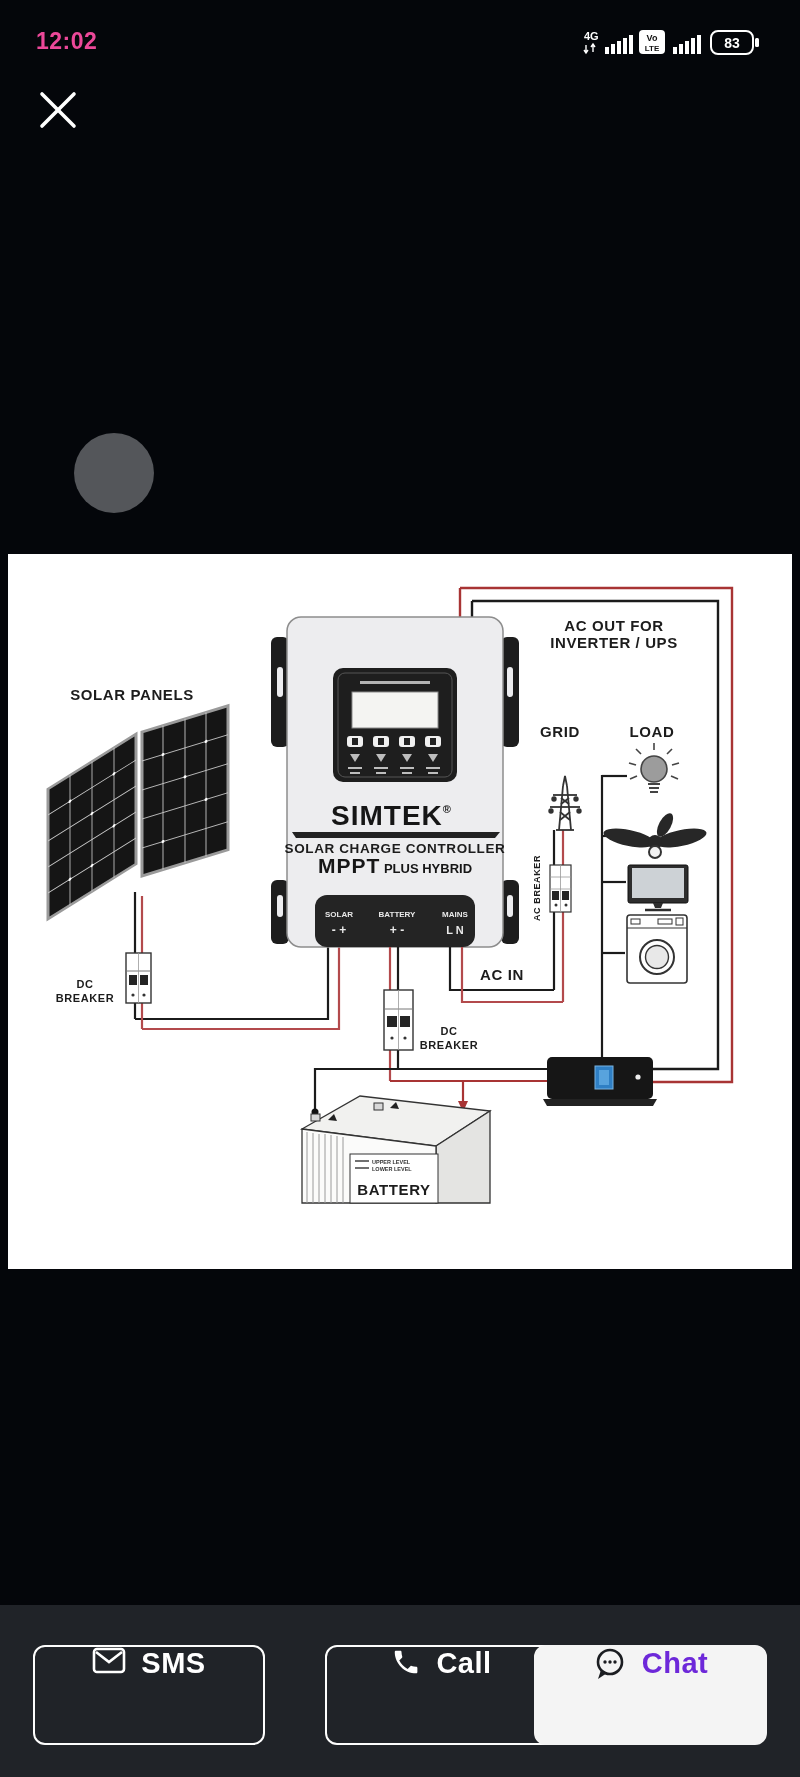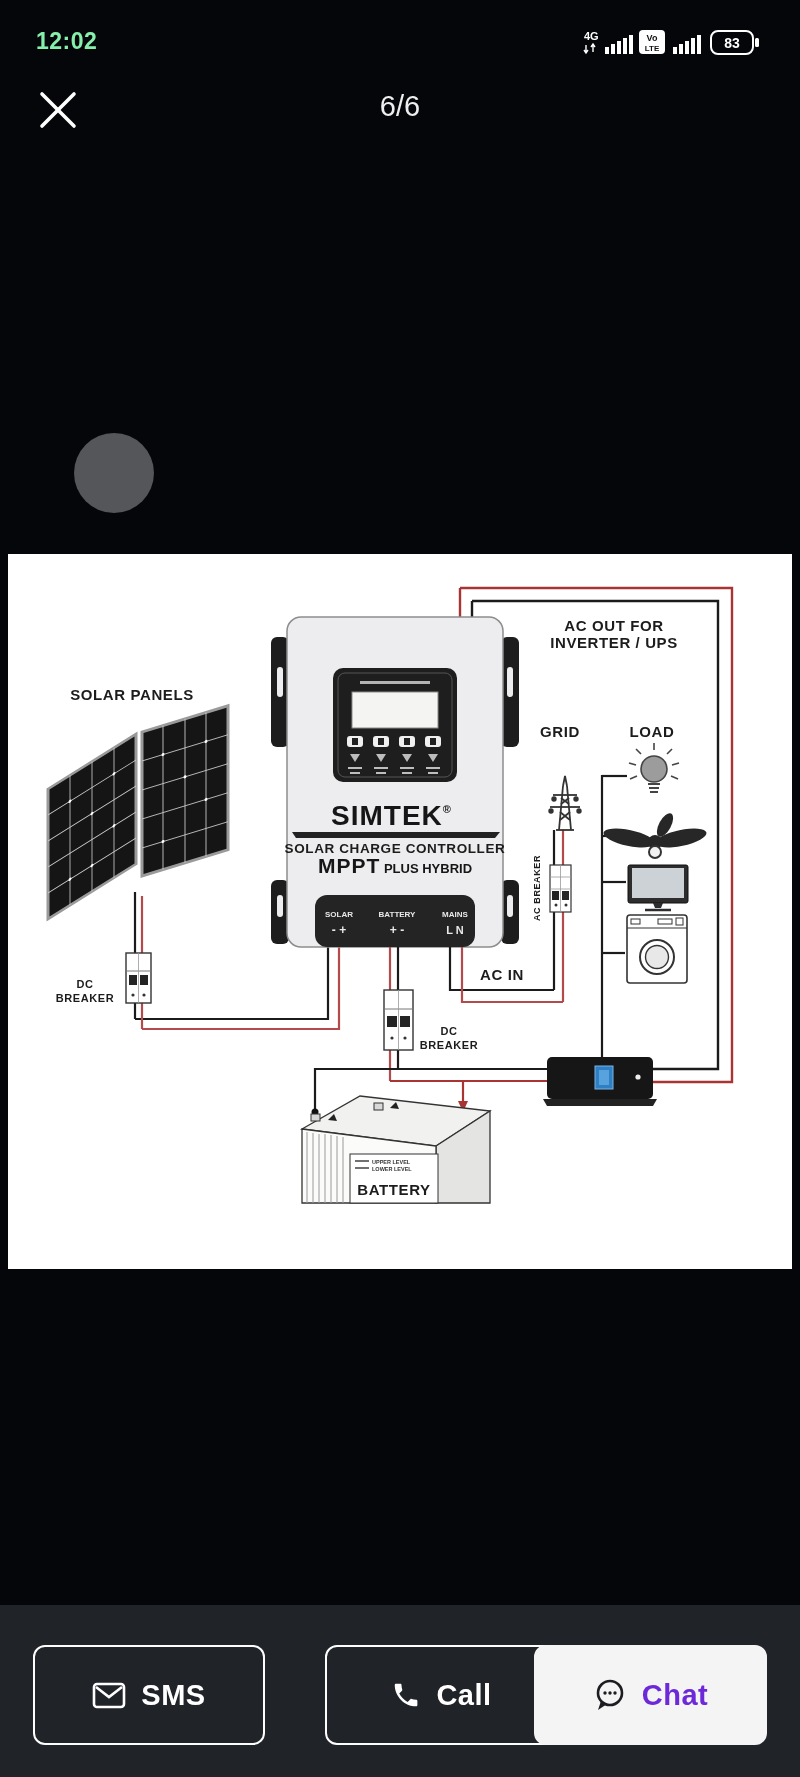--- a/index.html
+++ b/index.html
@@ -1,32 +1,32 @@
 <!DOCTYPE html>
 <html><head>
 <meta charset="utf-8">
 <style>
   html,body{margin:0;padding:0;background:#000;}
   .screen{position:relative;width:800px;height:1777px;background:#04060a;overflow:hidden;
           font-family:"Liberation Sans",sans-serif;}
   
-  .time{position:absolute;left:36px;top:28px;color:#86efac;font-size:23px;font-weight:700;letter-spacing:.5px;}
+  .time{position:absolute;left:36px;top:28px;color:#ec4899;font-size:23px;font-weight:700;letter-spacing:.5px;}
   .status-icons{position:absolute;left:583px;top:28px;}
   
   .close-btn{position:absolute;left:36px;top:88px;width:44px;height:44px;cursor:pointer;}
   .counter{position:absolute;left:0;top:90px;width:800px;text-align:center;color:#efefef;
            font-size:29px;font-weight:400;}
   .ghost-circle{position:absolute;left:74px;top:433px;width:80px;height:80px;border-radius:50%;
                 background:#54565a;}
   
   .photo{position:absolute;left:8px;top:554px;width:784px;height:715px;background:#ffffff;}
   
   .action-bar{position:absolute;left:0;top:1605px;width:800px;height:172px;background:#202328;}
   .action-btn{position:absolute;top:40px;height:100px;border-radius:12px;display:flex;
-              align-items:center;justify-content:center;gap:15px;box-sizing:border-box;cursor:pointer;}
+              justify-content:center;gap:15px;box-sizing:border-box;cursor:pointer;}
   .action-btn.dark{background:#202328;border:2.5px solid #fdfdfd;color:#fff;}
   .action-btn.light{background:#f4f4f4;border:2.5px solid #f4f4f4;color:#6d28d9;}
   .action-btn span{font-size:29px;font-weight:700;letter-spacing:.5px;}
   .btn-sms{left:33px;width:232px;}
   .btn-call{left:283px;width:233px;margin-left:42px;}
   .btn-chat{left:534px;width:233px;}
   svg text{font-family:"Liberation Sans",sans-serif;}
   .dlabel{font-weight:700;fill:#1c1c1c;letter-spacing:.6px;}
 </style>
 </head>
@@ -64,21 +64,20 @@
       <rect x="128" y="3" width="42" height="23" rx="7" fill="none" stroke="#fff" stroke-width="2"></rect>
       <text x="149" y="20" font-size="14" font-weight="600" fill="#fff" text-anchor="middle">83</text>
       <rect x="172" y="10" width="4" height="9" rx="1.5" fill="#fff"></rect>
     </g>
   </svg>
 
   <svg class="close-btn" viewBox="0 0 44 44">
     <line x1="6" y1="6" x2="38" y2="38" stroke="#fff" stroke-width="3.6" stroke-linecap="round"></line>
     <line x1="38" y1="6" x2="6" y2="38" stroke="#fff" stroke-width="3.6" stroke-linecap="round"></line>
   </svg>
-  <div class="counter">6/6</div>
 
   <div class="ghost-circle"></div>
 
   <div class="photo">
   <svg width="784" height="655" viewBox="0 0 784 655">
 
     <g fill="none">
       <polyline points="452,34 724,34 724,528 645,528" stroke="#a83434" stroke-width="2.4"></polyline>
       <line x1="452" y1="34" x2="452" y2="63" stroke="#a83434" stroke-width="2.4"></line>
       <polyline points="464,47 710,47 710,515 645,515" stroke="#1b1b1b" stroke-width="2.4"></polyline>

